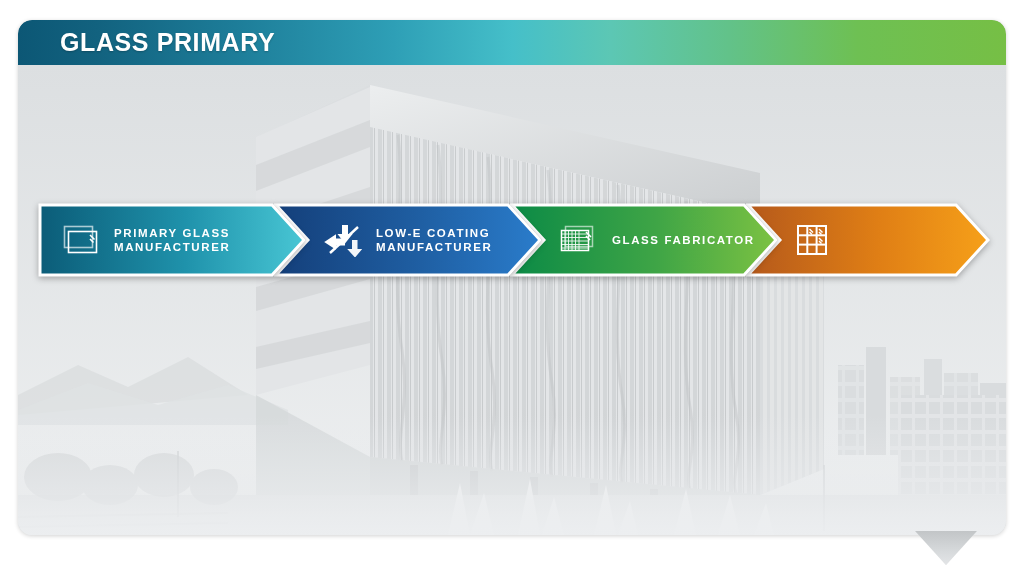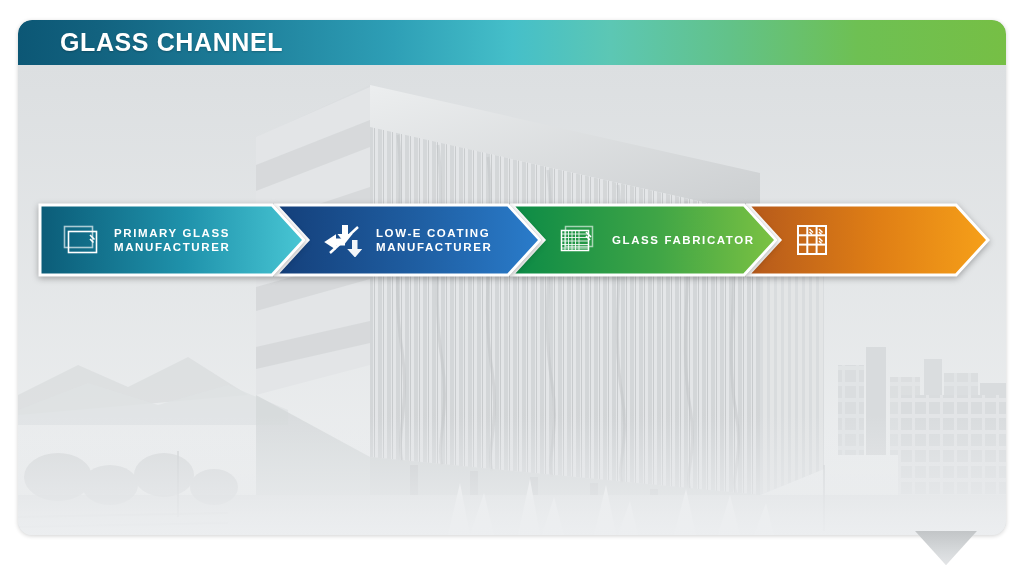--- a/index.html
+++ b/index.html
@@ -97,21 +97,21 @@
   }
 </style>
 </head>
 <body>
 
 <div id="stage">
 
   <div class="card">
 
     <div class="header">
-      <div class="header-title">GLASS CHANNEL</div>
+      <div class="header-title">GLASS PRIMARY</div>
     </div>
 
     <div class="photo">
       <svg viewBox="0 0 988 470" preserveAspectRatio="xMidYMid slice" aria-hidden="true">
         <defs>
           <linearGradient id="skyG" x1="0" y1="0" x2="0" y2="1">
             <stop offset="0%" stop-color="#dcdfe1"></stop>
             <stop offset="100%" stop-color="#eef0f1"></stop>
           </linearGradient>
           <linearGradient id="facadeG" x1="0" y1="0" x2="0" y2="1">

